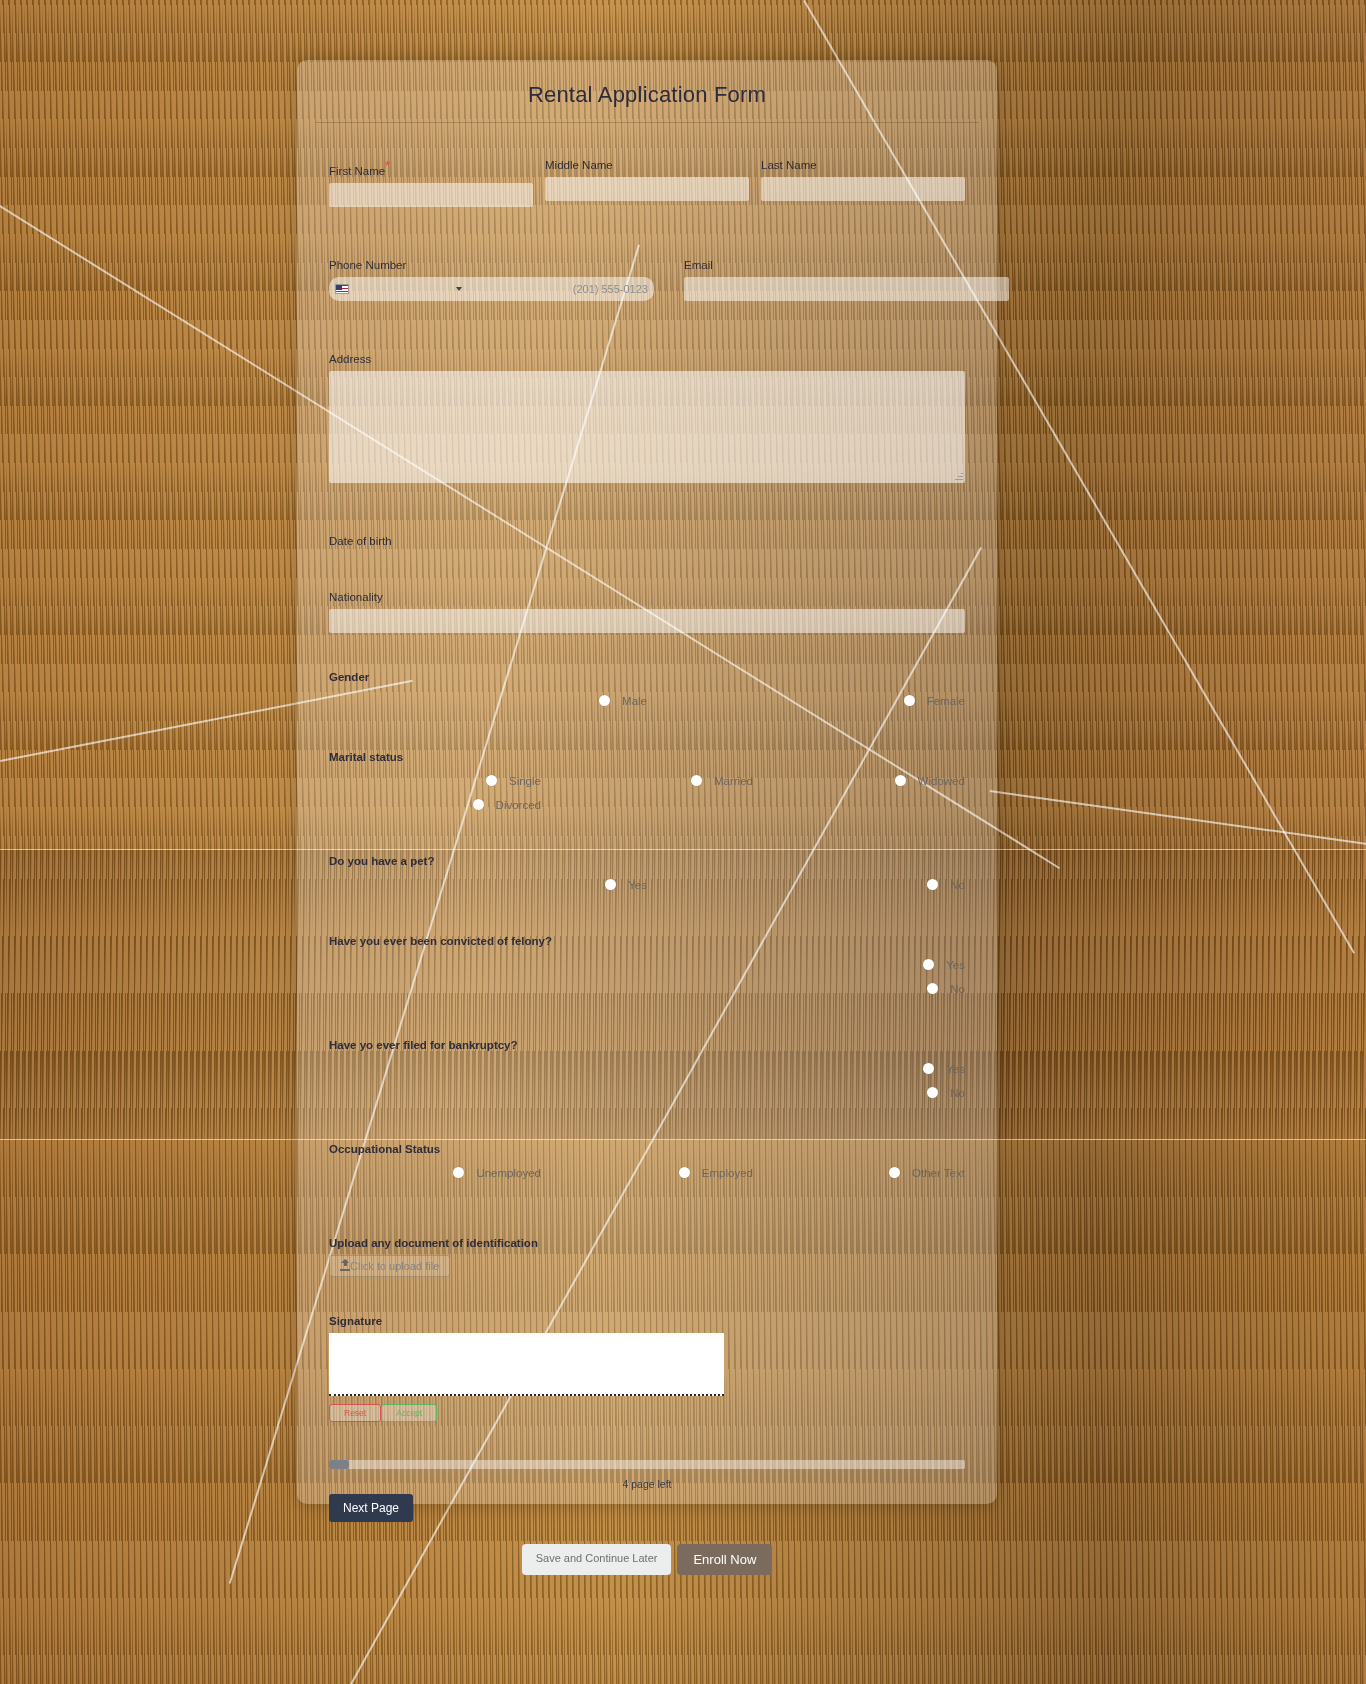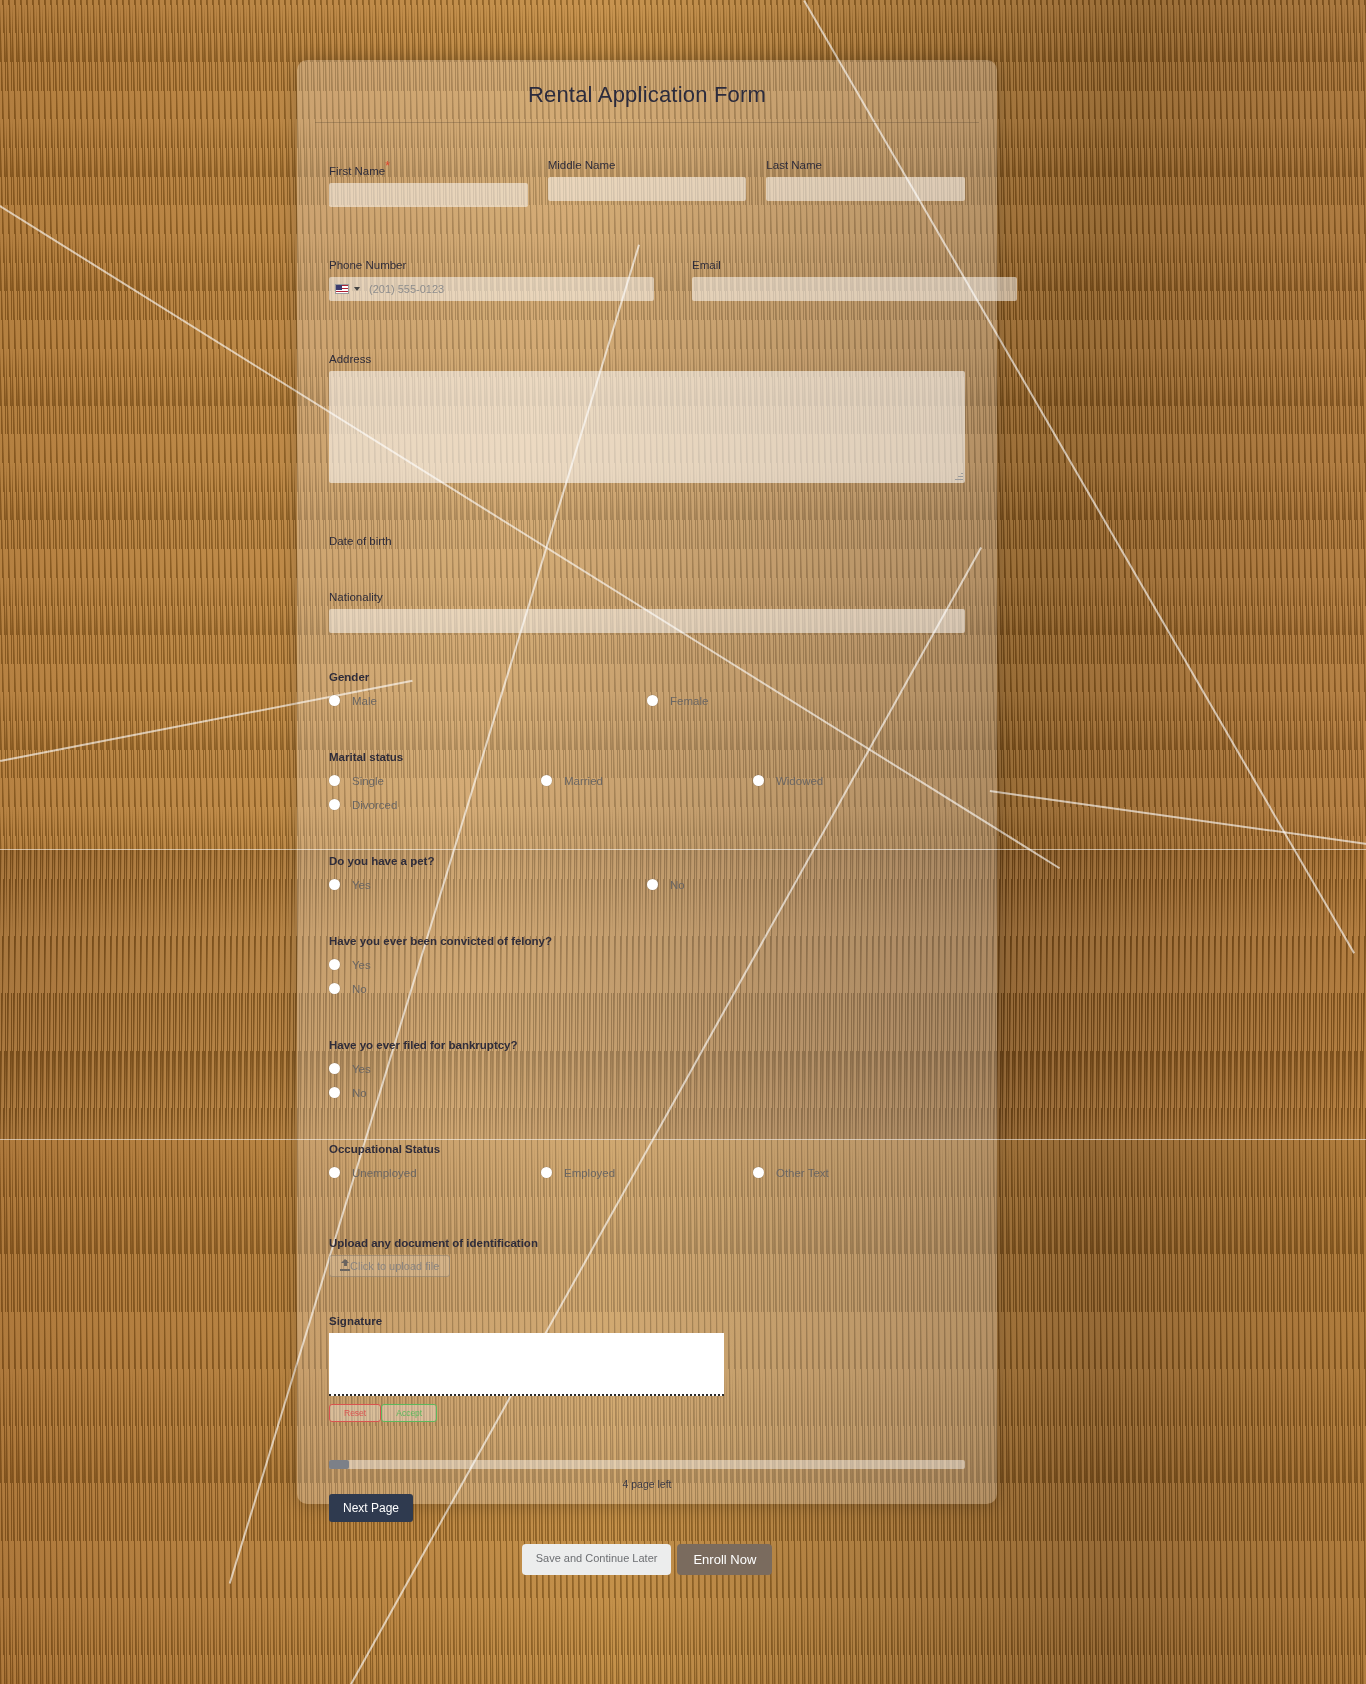--- a/index.html
+++ b/index.html
@@ -68,37 +68,37 @@
   }
   .title-rule { height:1px; background: rgba(90,70,50,0.32); margin: 0 2px 36px; }
 
   .sect { padding: 0 16px; }
   .label {
     font-size: 11.5px; color: #2e2c3a; margin-bottom: 6px; font-weight: 400;
   }
   .label.bold { font-weight: 700; }
   .req { color: #e0452f; font-size: 12px; vertical-align: super; }
 
-  .row { display: flex; gap: 20px; }
+  .row { display: flex; gap: 12px; }
   .fld { flex: 1; }
 
   .inp {
     width: 100%; height: 24px;
     background: rgba(255,255,255,0.50);
     border: none; border-radius: 2px;
     font-size: 11px; color: #555;
     padding: 0 8px;
     font-family: "Liberation Sans", sans-serif;
   }
   .gap-lg { height: 52px; }
   .gap-md { height: 38px; }
 
   
   .phone-wrap { display:flex; align-items:center; height:24px;
-                background: rgba(255,255,255,0.50); border-radius:2px; padding:0 6px; }
+                background: rgba(255,255,255,0.50); border-radius:10px; padding:0 6px;justify-content:space-between; }
   .flag { width:14px; height:10px; position:relative; overflow:hidden; border:0.5px solid #9a9a9a; }
   .flag .stripes { position:absolute; inset:0;
     background: repeating-linear-gradient(to bottom,#b22234 0 1.4px,#ffffff 1.4px 2.8px); }
   .flag .canton { position:absolute; left:0; top:0; width:6px; height:5.4px; background:#3c3b6e; }
   .caret { margin-left:5px; width:0;height:0;border-left:3.5px solid transparent;
            border-right:3.5px solid transparent;border-top:4px solid #444; }
   .phone-ph { margin-left:9px; font-size:11px; color:#8d8d8d; }
   .addr-area { height:112px; background: rgba(255,255,255,0.55); border-radius:2px; position:relative; }
   .addr-grip { position:absolute; right:2px; bottom:2px; width:9px; height:9px; }
   .addr-grip i { position:absolute; right:0; background:#9b9b9b; height:1px; }
@@ -110,21 +110,21 @@
                height:24px; background: rgba(255,255,255,0.50); border-radius:2px; padding:0 8px; }
   .date-ph { font-size:11px; color:#9a9a9a; }
   .cal { width:11px; height:11px; border:1.2px solid #4a4a4a; border-radius:1px; position:relative; }
   .cal::before { content:''; position:absolute; left:-1.2px; right:-1.2px; top:1.5px; height:1.4px; background:#4a4a4a; }
 
   
   .radio-grid { display:flex; flex-wrap:wrap; }
   .radio-grid.cols3 .ritem { width:33.33%; }
   .radio-grid.cols2 .ritem { width:50%; }
   .radio-grid.col1  .ritem { width:100%; }
-  .ritem { display:flex; align-items:center; gap:12px; height:24px; margin-bottom:0px; }
+  .ritem { display:flex; align-items:center; gap:12px; height:24px; margin-bottom:0px;justify-content:flex-end; }
   .dot { width:11px; height:11px; border-radius:50%; background:#fff;
          box-shadow: 0 0 0 0.5px rgba(120,110,100,0.35); flex:none; }
   .rlabel { font-size:11.5px; color:#6a6663; }
 
   
   .upload-btn { display:inline-flex; align-items:center; 
     height:22px; padding:0 10px;
     border:1px solid rgba(120,110,100,0.45); border-radius:3px;
     background: rgba(255,255,255,0.18);
     font-size:11px; color:#8a8581; }

